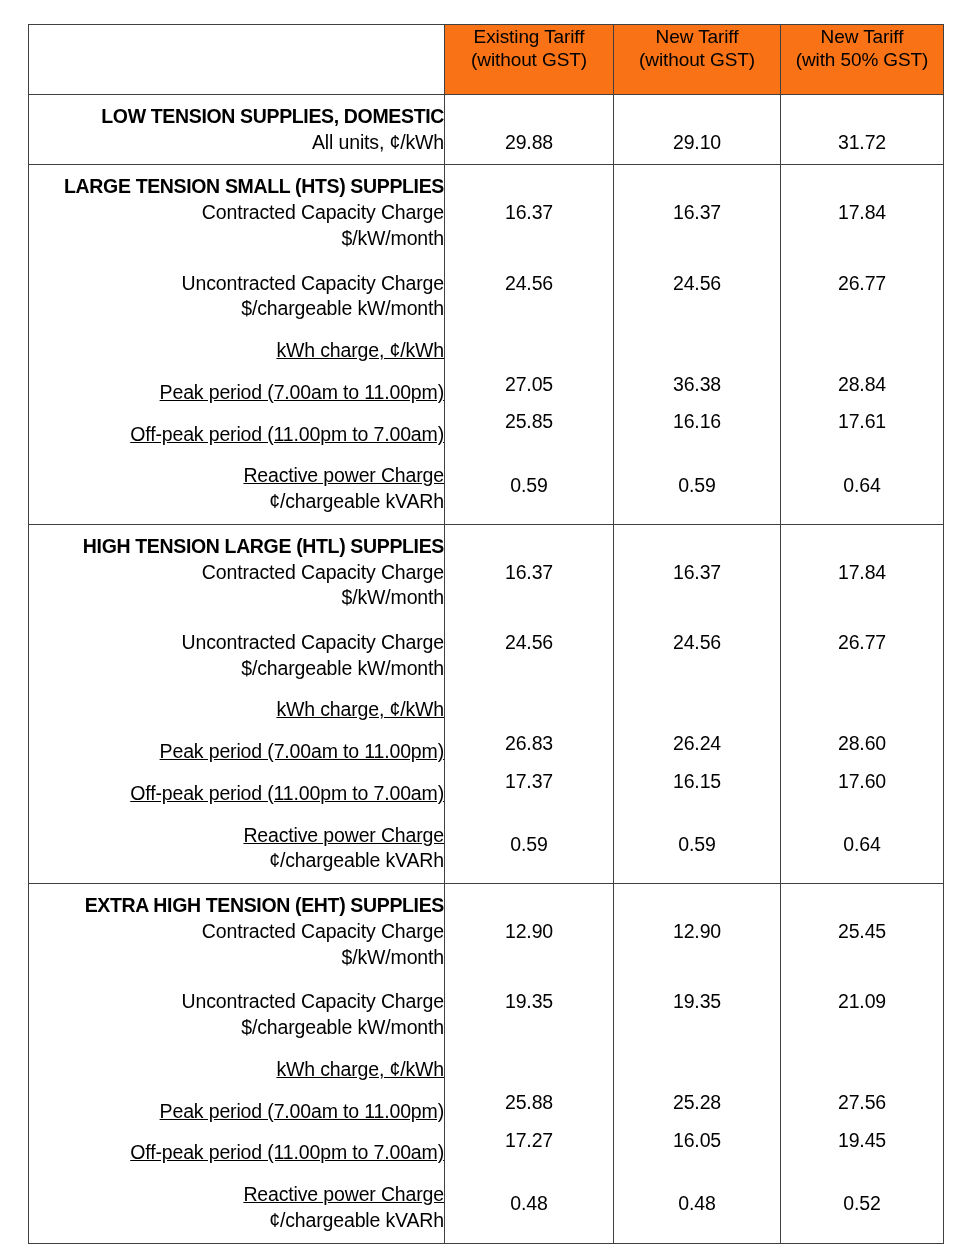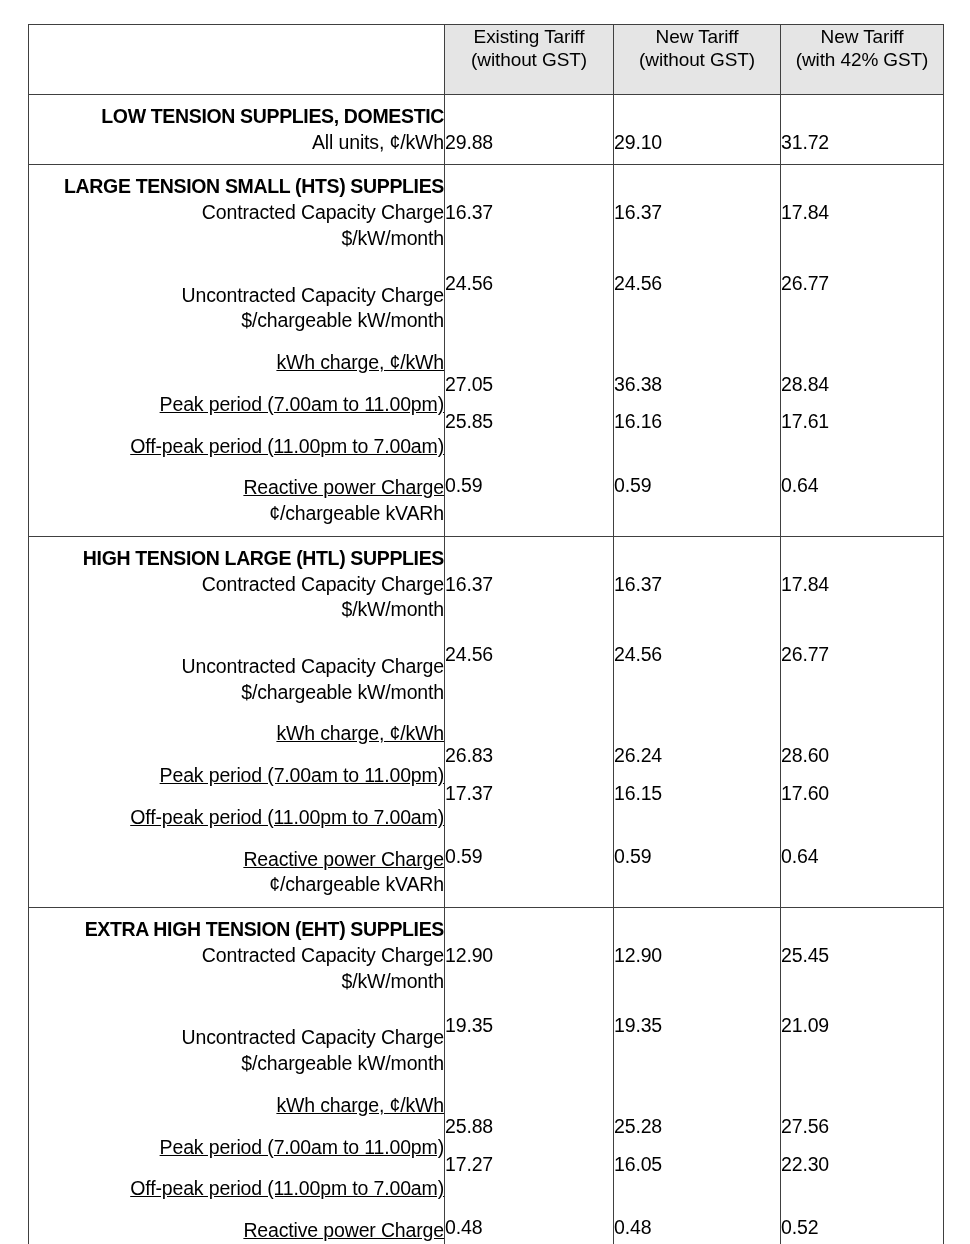--- a/index.html
+++ b/index.html
@@ -31,21 +31,21 @@
   .tariff-table col.c-num3  { width: 163px; }
 
   .tariff-table th,
   .tariff-table td {
     border: 1px solid #404040;
     padding: 0;
     vertical-align: top;
   }
 
   thead th {
-    background: #e5e5e5;
+    background: #f97316;
     text-align: center;
     vertical-align: middle;
     height: 69px;
     font-size: 19px;
     font-weight: normal;
     line-height: 1.22;
     letter-spacing: -0.1px;
     padding: 2px 4px;
   }
   thead th.th-desc {
@@ -58,30 +58,31 @@
   td.desc {
     padding: 9px 0 9px 12px;
     font-size: 19.5px;
     line-height: 1.32;
     letter-spacing: -0.15px;
   }
   td.nums {
     padding: 9px 0 9px 0;
     font-size: 19.5px;
     line-height: 1.32;
+    text-align: center;
     letter-spacing: -0.15px;
   }
 
   .sec-title {
     font-weight: bold;
     letter-spacing: -0.35px;
     white-space: nowrap;
   }
   .line { display: block; white-space: nowrap; text-align: right; }
-  .line.gap-before { margin-top: 31px; }
+  .line.gap-before { margin-top: 19px; }
   .line.gap-small { margin-top: 16px; text-decoration: underline; }
 
   
   .vline { display: block; height: 25.7px; line-height: 25.7px; }
   .vline.blank { color: transparent; }
   .vline.gap-before { margin-top: 19px; }
   .vline.gap-small { margin-top: 12px; }
 </style>
 </head>
 <body>
@@ -99,21 +100,21 @@
       <th>
         <span class="hdr-l1">Existing Tariff</span>
         <span class="hdr-l2">(without GST)</span>
       </th>
       <th>
         <span class="hdr-l1">New Tariff</span>
         <span class="hdr-l2">(without GST)</span>
       </th>
       <th>
         <span class="hdr-l1">New Tariff</span>
-        <span class="hdr-l2">(with 42% GST)</span>
+        <span class="hdr-l2">(with 50% GST)</span>
       </th>
     </tr>
   </thead>
   <tbody id="tariff-body">
       <tr>
         <td class="desc">
           <span class="line sec-title">LOW TENSION SUPPLIES, DOMESTIC</span>
           <span class="line">All units, ¢/kWh</span>
         </td>
         <td class="nums">
@@ -267,19 +268,19 @@
           <span class="vline">0.48</span>
         </td>
         <td class="nums">
           <span class="vline blank">&nbsp;</span>
           <span class="vline">25.45</span>
           <span class="vline blank">&nbsp;</span>
           <span class="vline gap-before">21.09</span>
           <span class="vline blank">&nbsp;</span>
           <span class="vline gap-small blank">&nbsp;</span>
           <span class="vline gap-small">27.56</span>
-          <span class="vline gap-small">22.30</span>
+          <span class="vline gap-small">19.45</span>
           <span class="vline gap-small blank">&nbsp;</span>
           <span class="vline">0.52</span>
         </td>
       </tr>
     </tbody>
 </table>
 
 </body></html>

